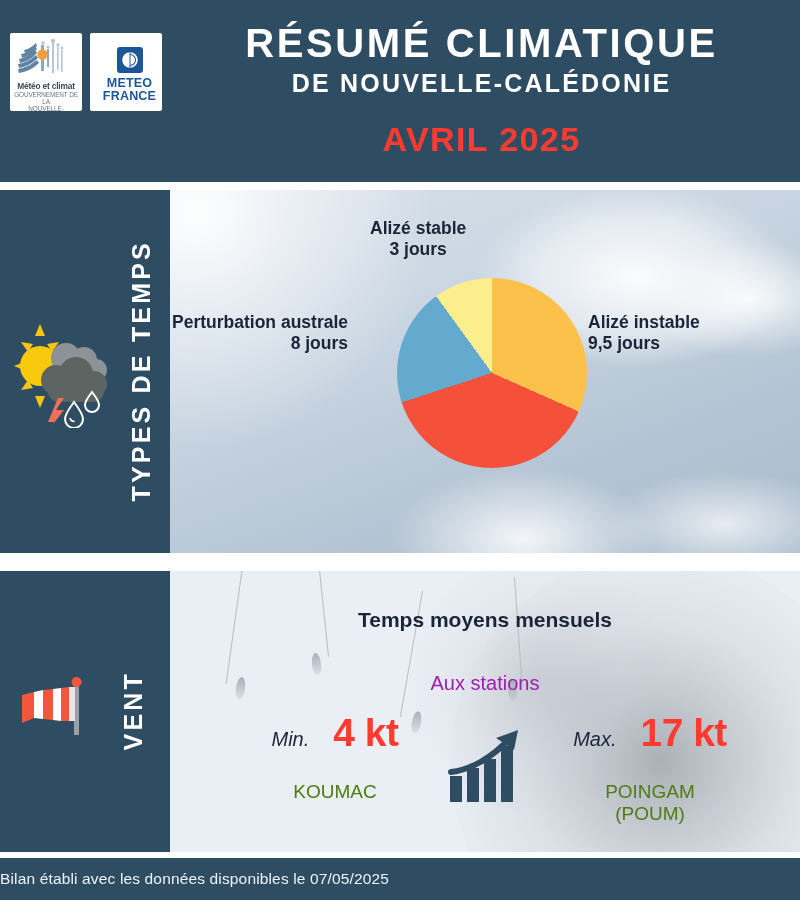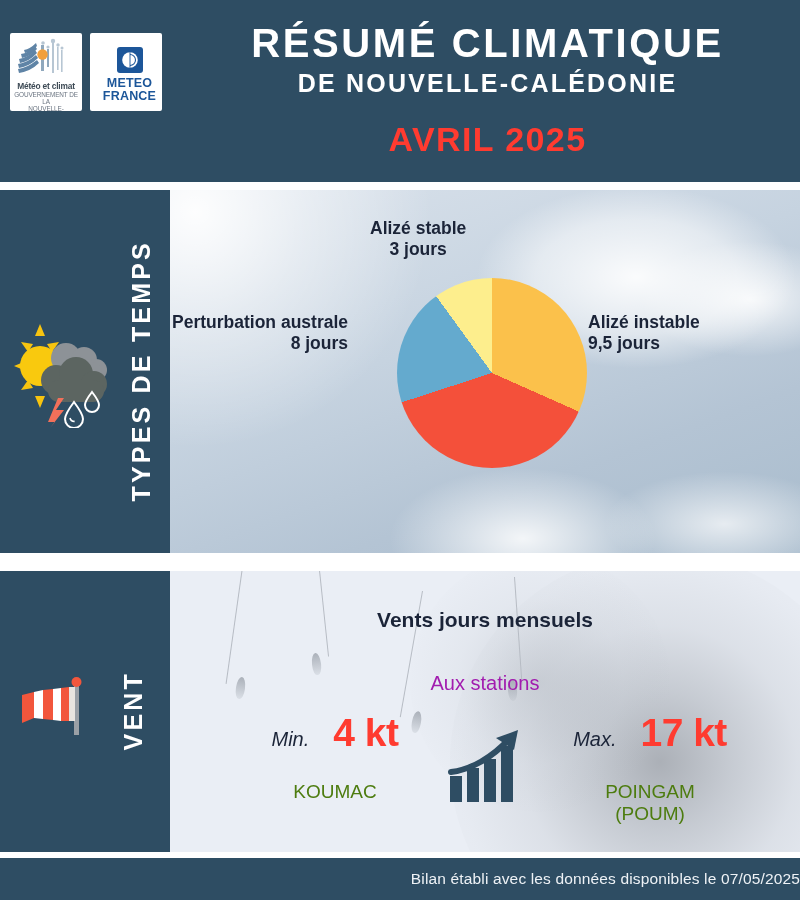--- a/index.html
+++ b/index.html
@@ -36,21 +36,21 @@
   }
   .logo-mf .sq {
     width:26px; height:26px; background:#1c5699; border-radius:3px;
     display:flex; align-items:center; justify-content:center;
   }
   .logo-mf .mftext {
     font-size:12.5px; font-weight:bold; color:#1c5699; line-height:1.08;
     text-align:center; margin-top:4px; letter-spacing:0.2px;
   }
 
-  .title-wrap { position:absolute; left:185px; top:22px; width:605px; text-align:center; }
+  .title-wrap { position:absolute; left:179px; top:22px; width:605px; text-align:center; }
   .title-main {
     color:#ffffff; font-size:40px; font-weight:bold; letter-spacing:2.6px;
     line-height:1.06; white-space:nowrap;
   }
   .title-sub {
     color:#ffffff; font-size:25px; font-weight:bold; letter-spacing:2.2px;
     line-height:1.2; margin-top:4px; white-space:nowrap;
   }
   .title-month {
     color:#ff3b30; font-size:34px; font-weight:bold; letter-spacing:1.4px;
@@ -144,21 +144,21 @@
     font-size:19px; font-weight:normal; color:#4d7c0f; margin-top:26px; line-height:1.18;
   }
   .stat-min { left:45px; top:140px; width:240px; }
   .stat-max { left:345px; top:140px; width:270px; }
 
   .growth-icon { position:absolute; left:278px; top:157px; width:80px; height:76px; }
 
   
   .footer {
     position:absolute; left:0; top:858px; width:800px; height:42px;
-    background:#2e4d63; display:flex; align-items:center; justify-content:flex-end;
+    background:#2e4d63; display:flex; align-items:center; justify-content:flex-start;
   }
   .footer-text {
     color:#eef2f6; font-size:15.5px; letter-spacing:0.15px;
   }
 </style>
 </head>
 <body>
 
 <div class="page">
 
@@ -320,21 +320,21 @@
         <div class="seedhead" style="left:66px; top:106px; transform:rotate(8deg);"></div>
         <div class="seed" style="left:148px; top:-10px; height:96px; transform:rotate(-6deg);"></div>
         <div class="seedhead" style="left:142px; top:82px; transform:rotate(-6deg);"></div>
         <div class="seed" style="left:252px; top:20px;  height:128px; transform:rotate(10deg);"></div>
         <div class="seedhead" style="left:242px; top:140px; transform:rotate(10deg);"></div>
         <div class="seed" style="left:344px; top:6px;   height:108px; transform:rotate(-4deg);"></div>
         <div class="seedhead" style="left:338px; top:108px; transform:rotate(-4deg);"></div>
       </div>
 
       <div class="wind-area">
-        <div class="wind-title">Vents jours mensuels</div>
+        <div class="wind-title">Temps moyens mensuels</div>
         <div class="wind-subtitle">Aux stations</div>
 
         <div class="stat stat-min">
           <div class="row">
             <span class="tag">Min.</span>
             <span class="val">4 kt</span>
           </div>
           <div class="place">KOUMAC</div>
         </div>
 

